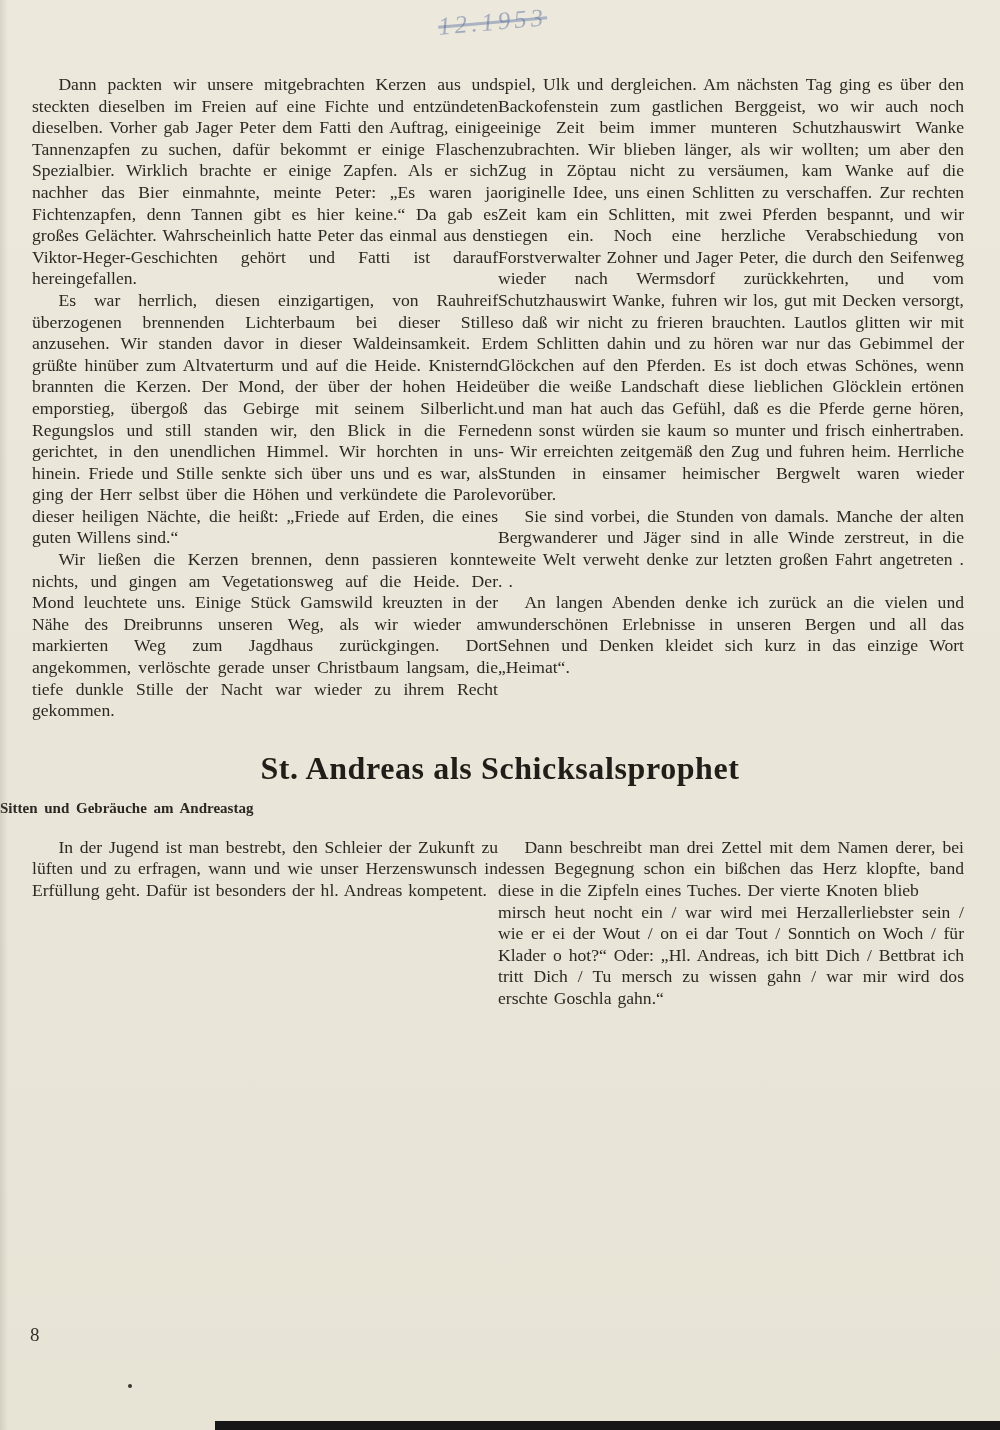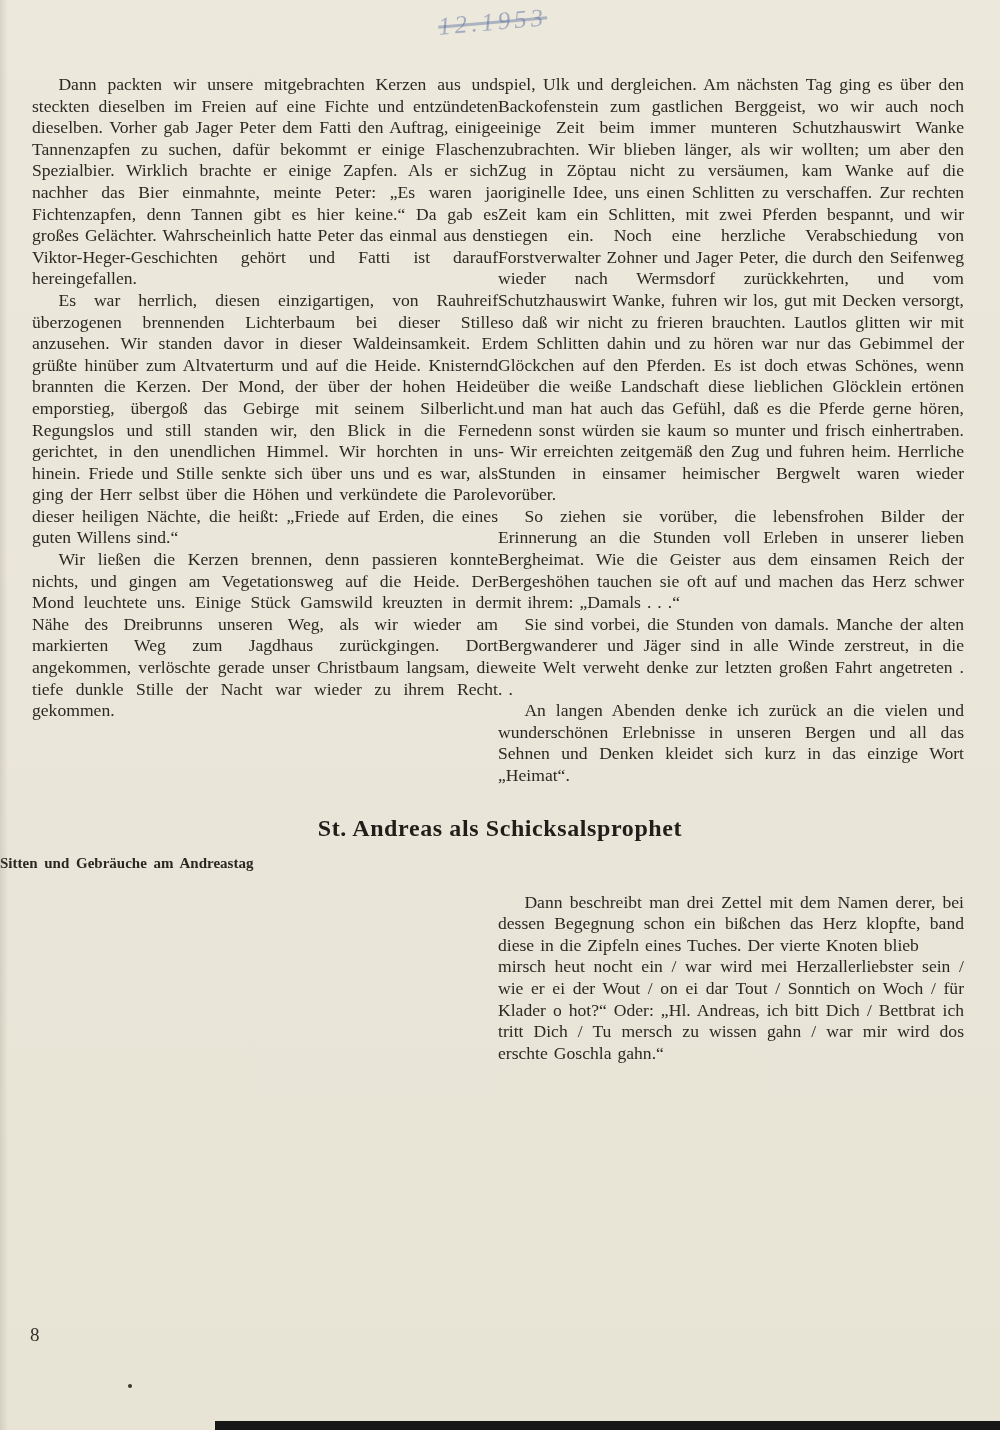--- a/index.html
+++ b/index.html
@@ -29,21 +29,21 @@
     line-height: 21.6px;
     text-align: justify;
     text-indent: 1.5em;
     word-spacing: 1.6px;
     hyphens: auto;
   }
   p.para.cont { text-indent: 0; }
   .article-title {
     margin: 28px 0 0 0;
     text-align: center;
-    font-size: 24px;
+    font-size: 32px;
     font-weight: bold;
     letter-spacing: 0.6px;
     color: #211e19;
   }
   .article-subtitle {
     margin: 13px 0 20px 0;
     font-size: 15px;
     font-weight: bold;
     color: #2a2722;
     word-spacing: 3px;
@@ -104,31 +104,31 @@
   <div class="handwritten-note">12.1953</div>
 
   <div class="cols top">
     <div class="col">
       <p class="para">Dann packten wir unsere mitgebrachten Kerzen aus und steckten dieselben im Freien auf eine Fichte und entzündeten dieselben. Vorher gab Jager Peter dem Fatti den Auftrag, einige Tannenzapfen zu suchen, dafür bekommt er einige Flaschen Spezialbier. Wirklich brachte er einige Zapfen. Als er sich nachher das Bier einmahnte, meinte Peter: „Es waren ja Fichtenzapfen, denn Tannen gibt es hier keine.“ Da gab es großes Gelächter. Wahrscheinlich hatte Peter das einmal aus den Viktor-Heger-Geschichten gehört und Fatti ist darauf hereingefallen.</p>
       <p class="para">Es war herrlich, diesen einzigartigen, von Rauhreif überzogenen brennenden Lichterbaum bei dieser Stille anzusehen. Wir standen davor in dieser Waldeinsamkeit. Er grüßte hinüber zum Altvaterturm und auf die Heide. Knisternd brannten die Kerzen. Der Mond, der über der hohen Heide emporstieg, übergoß das Gebirge mit seinem Silberlicht. Regungslos und still standen wir, den Blick in die Ferne gerichtet, in den unendlichen Himmel. Wir horchten in uns hinein. Friede und Stille senkte sich über uns und es war, als ging der Herr selbst über die Höhen und verkündete die Parole dieser heiligen Nächte, die heißt: „Friede auf Erden, die eines guten Willens sind.“</p>
       <p class="para">Wir ließen die Kerzen brennen, denn passieren konnte nichts, und gingen am Vegetationsweg auf die Heide. Der Mond leuchtete uns. Einige Stück Gamswild kreuzten in der Nähe des Dreibrunns unseren Weg, als wir wieder am markierten Weg zum Jagdhaus zurückgingen. Dort angekommen, verlöschte gerade unser Christbaum langsam, die tiefe dunkle Stille der Nacht war wieder zu ihrem Recht gekommen.</p>
     </div>
     <div class="col">
       <p class="para cont">spiel, Ulk und dergleichen. Am nächsten Tag ging es über den Backofenstein zum gastlichen Berggeist, wo wir auch noch einige Zeit beim immer munteren Schutzhauswirt Wanke zubrachten. Wir blieben länger, als wir wollten; um aber den Zug in Zöptau nicht zu versäumen, kam Wanke auf die originelle Idee, uns einen Schlitten zu verschaffen. Zur rechten Zeit kam ein Schlitten, mit zwei Pferden bespannt, und wir stiegen ein. Noch eine herzliche Verabschiedung von Forstverwalter Zohner und Jager Peter, die durch den Seifenweg wieder nach Wermsdorf zurückkehrten, und vom Schutzhauswirt Wanke, fuhren wir los, gut mit Decken versorgt, so daß wir nicht zu frieren brauchten. Lautlos glitten wir mit dem Schlitten dahin und zu hören war nur das Gebimmel der Glöckchen auf den Pferden. Es ist doch etwas Schönes, wenn über die weiße Landschaft diese lieblichen Glöcklein ertönen und man hat auch das Gefühl, daß es die Pferde gerne hören, denn sonst würden sie kaum so munter und frisch einhertraben. - Wir erreichten zeitgemäß den Zug und fuhren heim. Herrliche Stunden in einsamer heimischer Bergwelt waren wieder vorüber.</p>
-      <p class="para">So ziehen sie vorüber, die lebensfrohen Bilder der Erinnerung an die Stunden voll Erleben in unserer lieben Bergheimat. Wie die Geister aus dem einsamen Reich der Bergeshöhen tauchen sie oft auf und machen das Herz schwer mit ihrem: „Damals . . .“</p>
       <p class="para">Sie sind vorbei, die Stunden von damals. Manche der alten Bergwanderer und Jäger sind in alle Winde zerstreut, in die weite Welt verweht denke zur letzten großen Fahrt angetreten . . .</p>
       <p class="para">An langen Abenden denke ich zurück an die vielen und wunderschönen Erlebnisse in unseren Bergen und all das Sehnen und Denken kleidet sich kurz in das einzige Wort „Heimat“.</p>
     </div>
   </div>
 
   <h1 class="article-title">St. Andreas als Schicksalsprophet</h1>
   <h2 class="article-subtitle">Sitten und Gebräuche am Andreastag</h2>
 
   <div class="cols bottom">
     <div class="col">
+      <p class="para">In der Jugend ist man bestrebt, den Schleier der Zukunft zu lüften und zu erfragen, wann und wie unser Herzenswunsch in Erfüllung geht. Dafür ist besonders der hl. Andreas kompetent.</p>
     </div>
     <div class="col">
       <p class="para">Dann beschreibt man drei Zettel mit dem Namen derer, bei dessen Begegnung schon ein bißchen das Herz klopfte, band diese in die Zipfeln eines Tuches. Der vierte Knoten blieb</p>
       <p class="para cont">mirsch heut nocht ein / war wird mei Herzallerliebster sein / wie er ei der Wout / on ei dar Tout / Sonntich on Woch / für Klader o hot?“ Oder: „Hl. Andreas, ich bitt Dich / Bettbrat ich tritt Dich / Tu mersch zu wissen gahn / war mir wird dos erschte Goschla gahn.“</p>
     </div>
   </div>
 
   <div class="page-number">8</div>
 
   <div class="scan-artifact-dot"></div>

